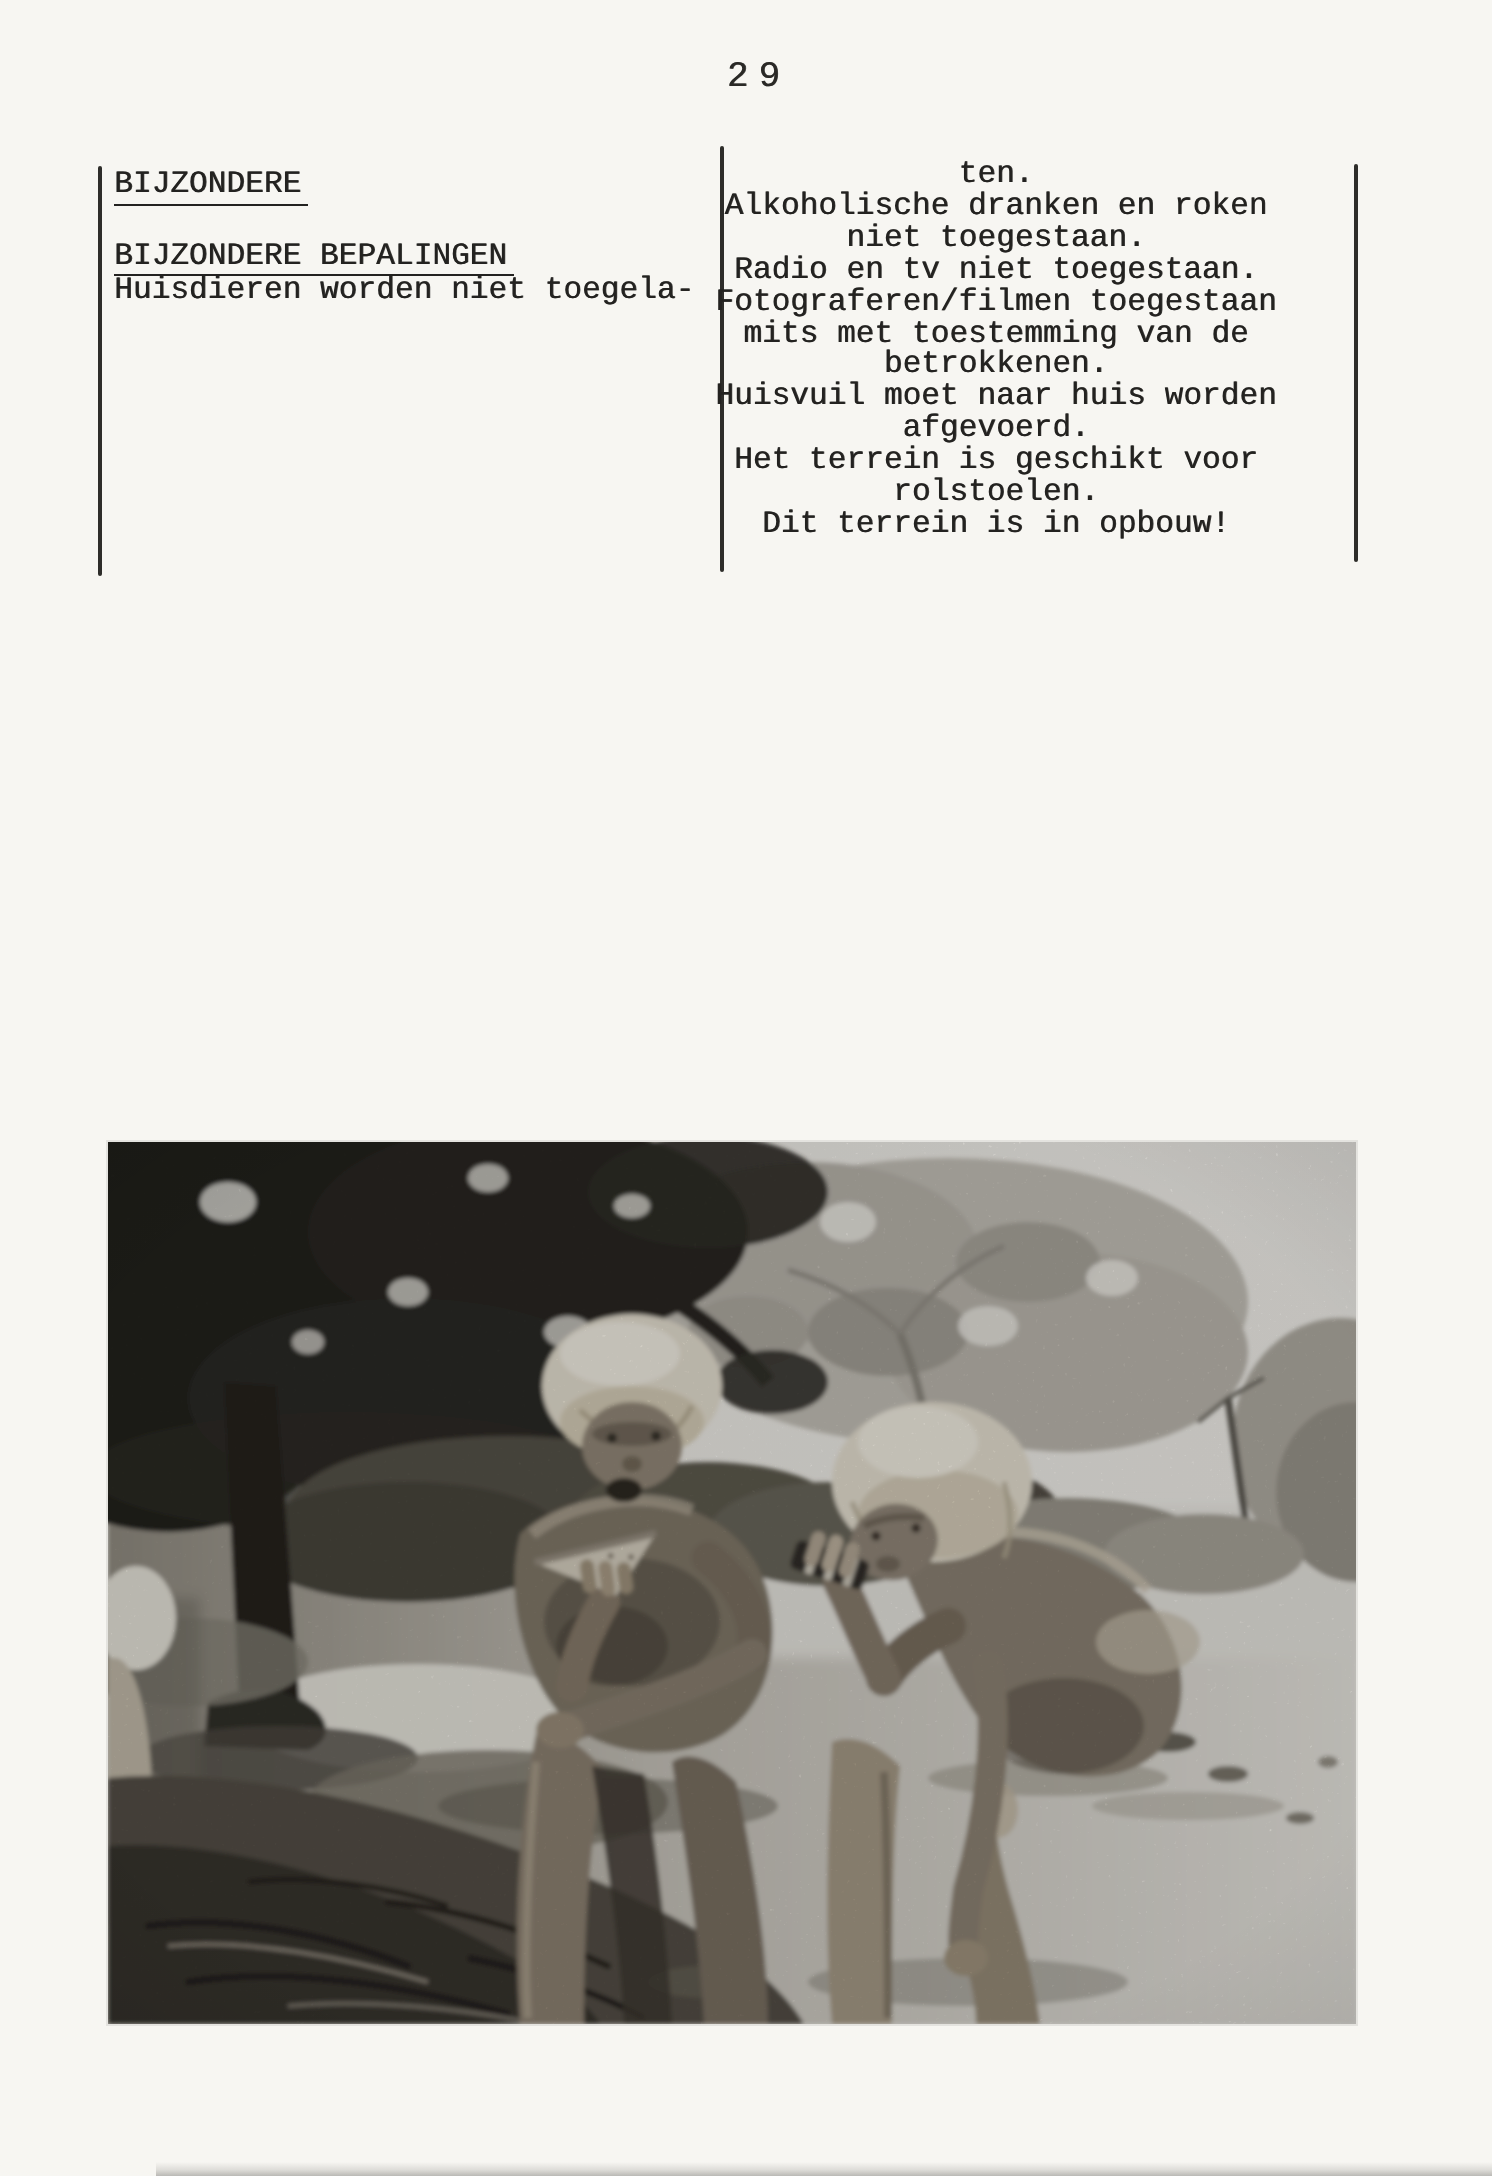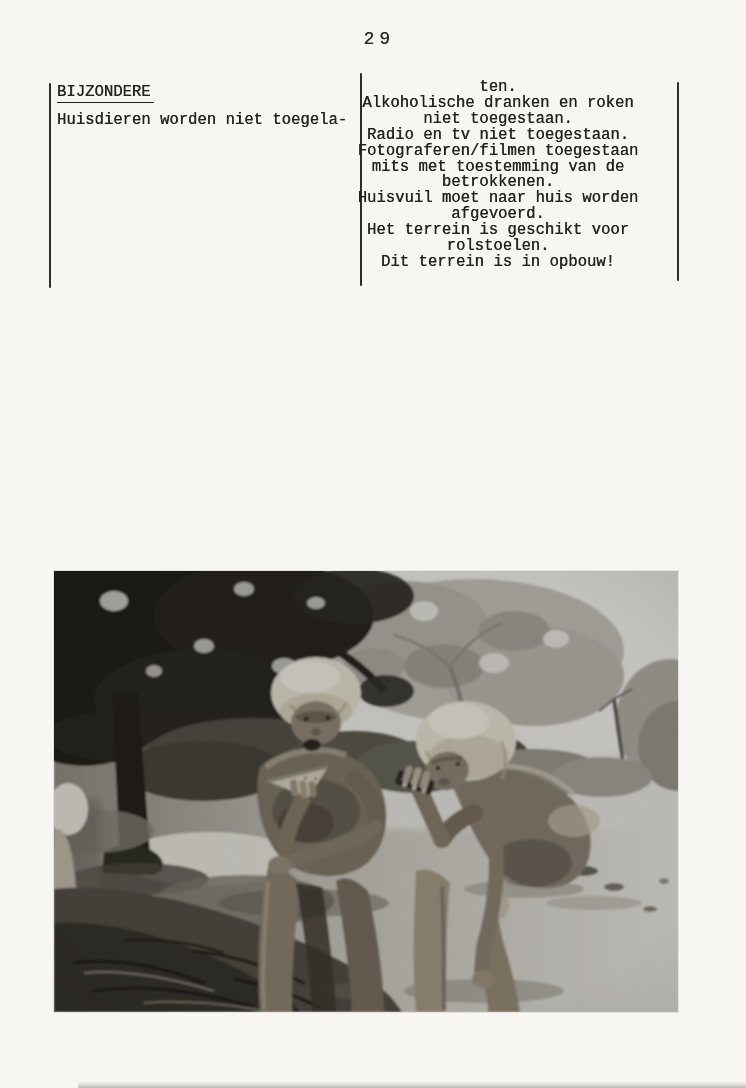--- a/index.html
+++ b/index.html
@@ -27,21 +27,21 @@
   .heading{line-height:16px;}
   .heading span{
     display:inline-block;border-bottom:1.6px solid #232220;
     padding:0 3px 1.5px 0;
   }
   .h2{margin-top:17px;}
   pre.body{
     margin:0;font:inherit;white-space:pre;color:inherit;
   }
   pre.p1{margin-top:14px;}
-  pre.p2{margin-top:10px;}
+  pre.p2{}
   .photo{
     position:absolute;left:54px;top:571px;width:624px;height:441px;
     margin:0;background:#f1efea;overflow:hidden;
     box-shadow:0 0 0 1px rgba(120,118,112,.15);
   }
   .photo svg{display:block;width:624px;height:441px;}
   .scan-edge{
     position:absolute;left:78px;right:0;bottom:0;height:7px;
     background:linear-gradient(to bottom, rgba(110,108,103,0) 0%, rgba(110,108,103,.18) 55%, rgba(95,93,89,.4) 100%);
   }
@@ -53,20 +53,23 @@
 
   <div class="page-number">29</div>
 
   <div class="rule rule-left"></div>
   <div class="rule rule-middle"></div>
   <div class="rule rule-right"></div>
 
   <div class="col col-left">
     <div class="heading">
       <span>BIJZONDERE</span>
+    </div>
+    <div class="heading h2">
+      <span>BIJZONDERE BEPALINGEN</span>
     </div>
     <pre class="body p2">Huisdieren worden niet toegela-</pre>
   </div>
 
   <div class="col col-right">
     <pre class="body">ten.
 Alkoholische dranken en roken
 niet toegestaan.
 Radio en tv niet toegestaan.
 Fotograferen/filmen toegestaan

